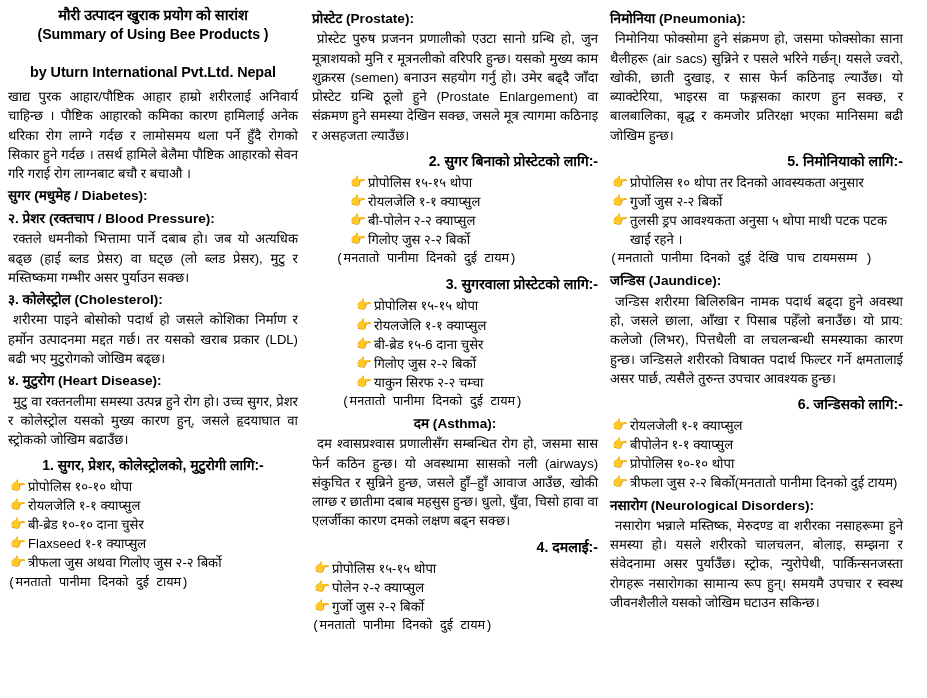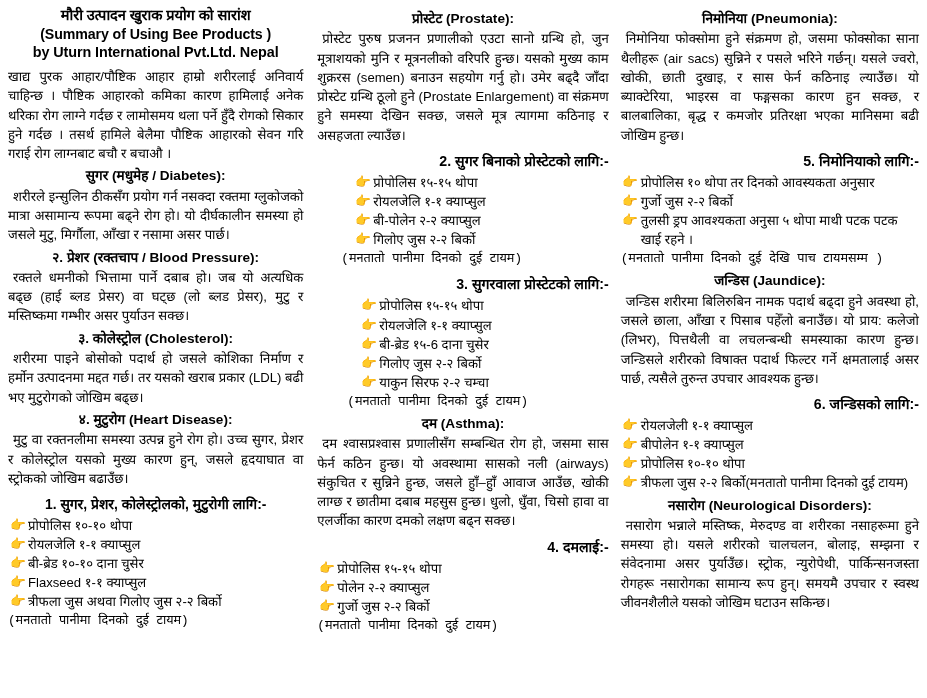--- a/index.html
+++ b/index.html
@@ -11,21 +11,21 @@
     width: 927px;
     height: 698px;
     font-family: "Liberation Sans", "DejaVu Sans", sans-serif;
     color: #000000;
     overflow: hidden;
   }
   .page {
     width: 927px;
     height: 698px;
     box-sizing: border-box;
-    padding: 6px 8px 0 8px;
+    padding: 6px 24px 0 8px;
     position: relative;
   }
   .columns {
     display: flex;
     align-items: flex-start;
     width: 100%;
     height: 100%;
   }
   .col {
     box-sizing: border-box;
@@ -37,38 +37,38 @@
   .doc-title {
     text-align: center;
     font-weight: bold;
     font-size: 14.6px;
     line-height: 1.30;
     margin: 0 0 5px 0;
     letter-spacing: -0.1px;
   }
   .doc-title .ln { display: block; }
   .doc-title .ln2 { font-size: 14.2px; }
-  .doc-title .ln3 { font-size: 14.4px; }
+  .doc-title .ln3 { font-size: 14.4px; margin-top: 20px; }
 
   .para {
     font-size: 13.1px;
     line-height: 1.47;
     text-align: justify;
     text-justify: inter-word;
     margin: 0 0 2px 0;
     hyphens: none;
   }
   .para.indent { text-indent: 5px; }
 
   h2.sec-head {
     font-size: 13.6px;
     font-weight: bold;
     line-height: 1.36;
     margin: 4px 0 1px 0;
-    text-align: center;
+    text-align: left;
   }
 
   h3.list-head {
     font-size: 14.2px;
     font-weight: bold;
     line-height: 1.34;
     margin: 7px 0 2px 0;
     text-align: right;
   }
   h3.list-head.left {
@@ -126,21 +126,20 @@
 
       <div class="doc-title">
         <span class="ln ln1">मौरी उत्पादन खुराक प्रयोग को सारांश</span>
         <span class="ln ln2">(Summary of Using Bee Products )</span>
         <span class="ln ln3">by Uturn International Pvt.Ltd. Nepal</span>
       </div>
 
       <p class="para">खाद्य पुरक आहार/पौष्टिक आहार हाम्रो शरीरलाई अनिवार्य चाहिन्छ । पौष्टिक आहारको कमिका कारण हामिलाई अनेक थरिका रोग लाग्ने गर्दछ र लामोसमय थला पर्ने हुँदै रोगको सिकार हुने गर्दछ । तसर्थ हामिले बेलैमा पौष्टिक आहारको सेवन गरि गराई रोग लाग्नबाट बचौ र बचाऔ ।</p>
 
       <h2 class="sec-head">सुगर (मधुमेह / Diabetes):</h2>
-      <p class="para indent">शरीरले इन्सुलिन ठीकसँग प्रयोग गर्न नसक्दा रक्तमा ग्लुकोजको मात्रा असामान्य रूपमा बढ्ने रोग हो। यो दीर्घकालीन समस्या हो जसले मुटु, मिर्गौला, आँखा र नसामा असर पार्छ।</p>
 
       <h2 class="sec-head">२. प्रेशर (रक्तचाप / Blood Pressure):</h2>
       <p class="para indent">रक्तले धमनीको भित्तामा पार्ने दबाब हो। जब यो अत्यधिक बढ्छ (हाई ब्लड प्रेसर) वा घट्छ (लो ब्लड प्रेसर), मुटु र मस्तिष्कमा गम्भीर असर पुर्याउन सक्छ।</p>
 
       <h2 class="sec-head">३. कोलेस्ट्रोल (Cholesterol):</h2>
       <p class="para indent">शरीरमा पाइने बोसोको पदार्थ हो जसले कोशिका निर्माण र हर्मोन उत्पादनमा मद्दत गर्छ। तर यसको खराब प्रकार (LDL) बढी भए मुटुरोगको जोखिम बढ्छ।</p>
 
       <h2 class="sec-head">४. मुटुरोग (Heart Disease):</h2>
       <p class="para indent">मुटु वा रक्तनलीमा समस्या उत्पन्न हुने रोग हो। उच्च सुगर, प्रेशर र कोलेस्ट्रोल यसको मुख्य कारण हुन्, जसले हृदयाघात वा स्ट्रोकको जोखिम बढाउँछ।</p>
 

